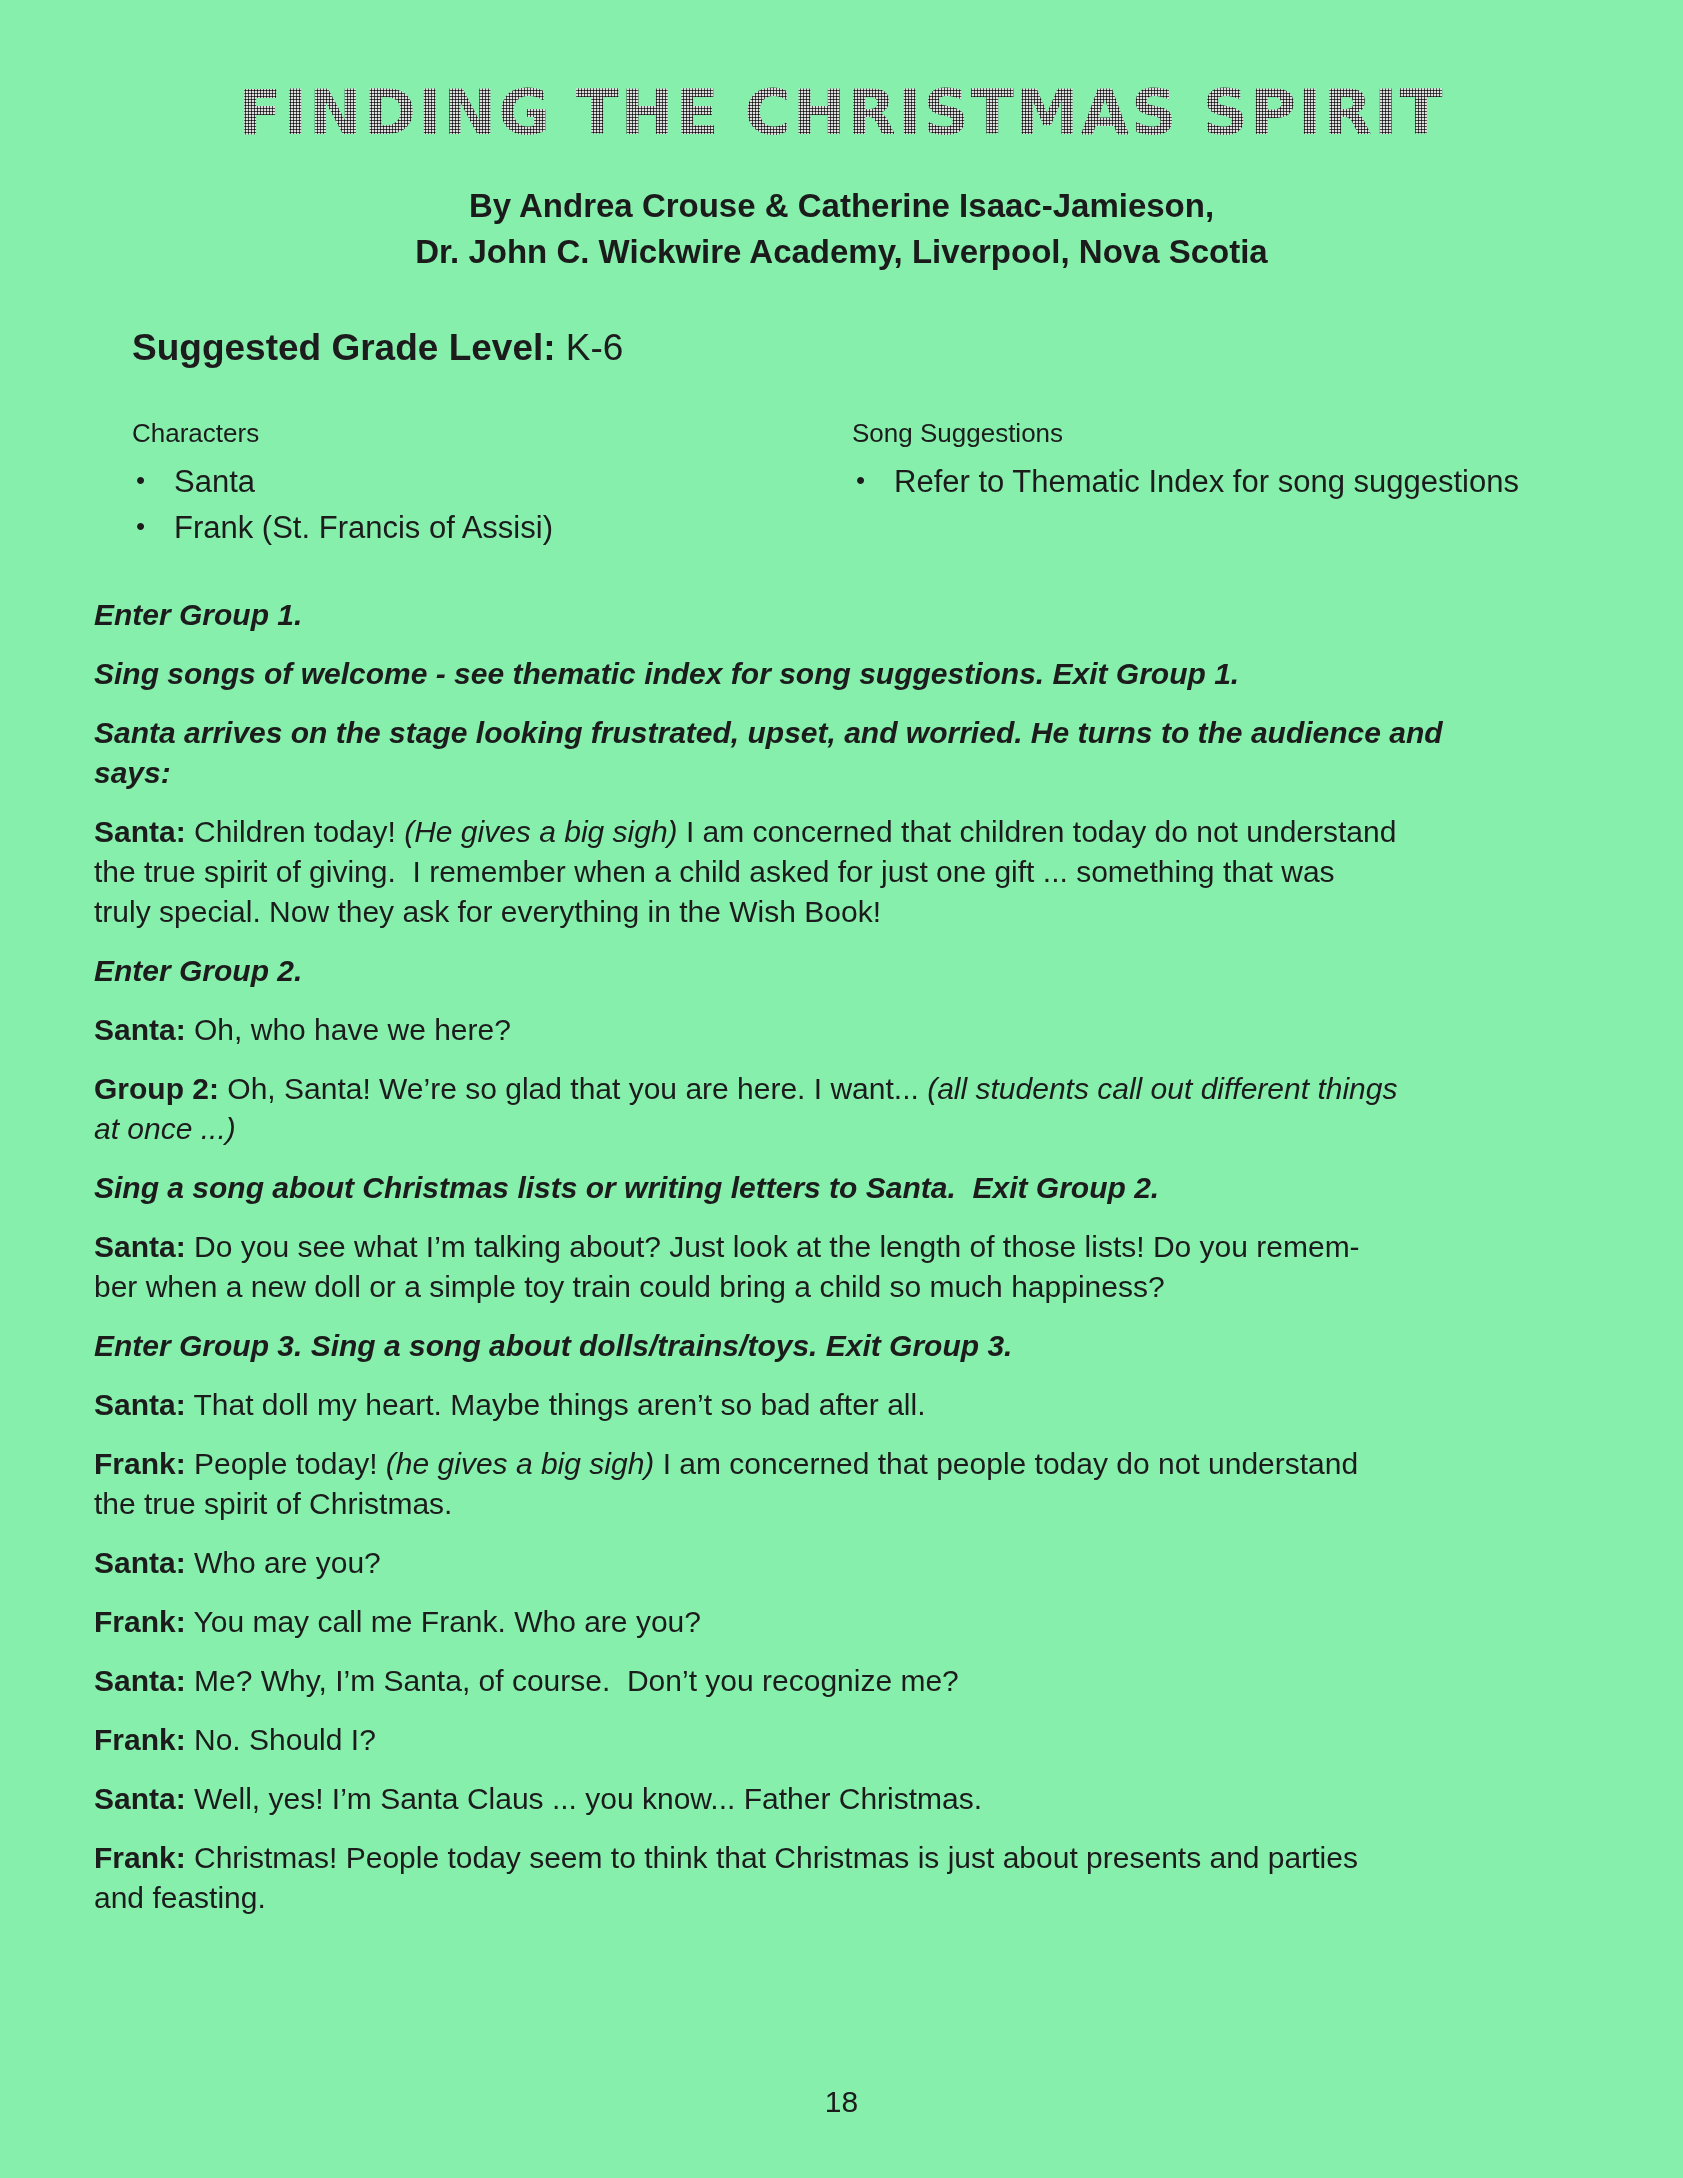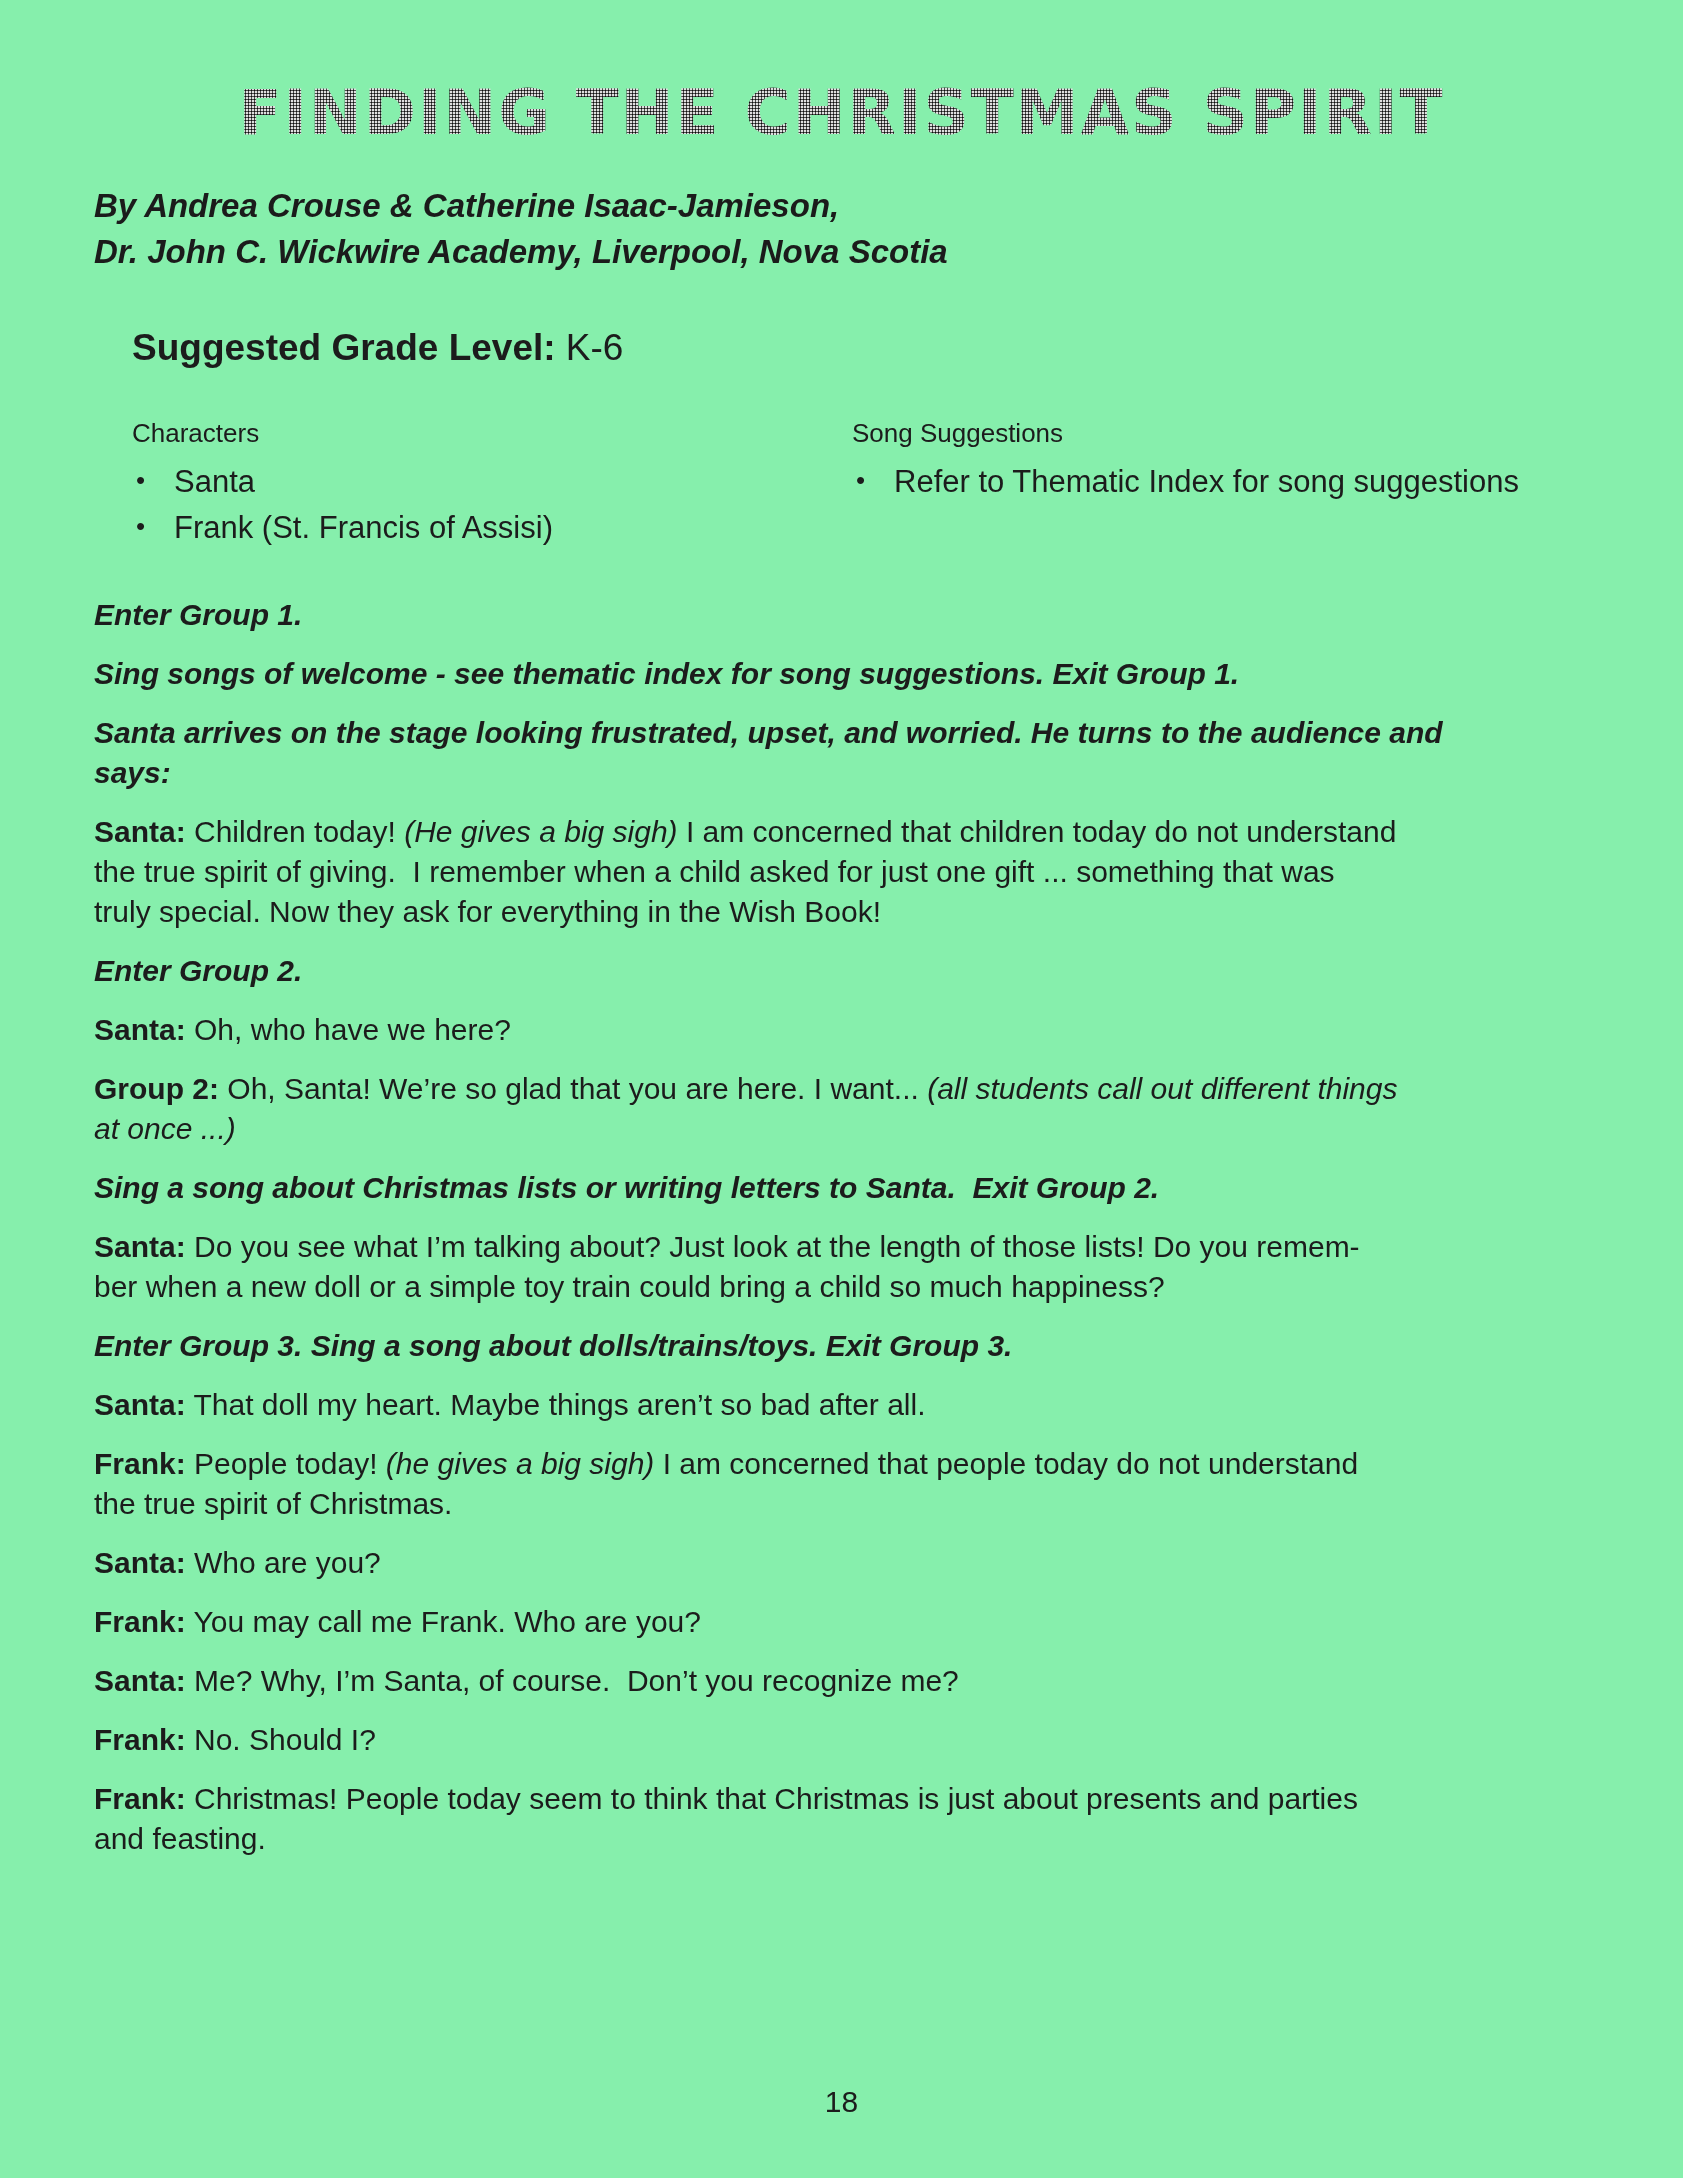--- a/index.html
+++ b/index.html
@@ -34,25 +34,25 @@
       background-image: radial-gradient(circle, #0d0d0d 0.8px, #6a6a6a 1.1px, #ffffff 1.5px);
       background-size: 3px 3px;
       -webkit-background-clip: text;
       background-clip: text;
       color: transparent;
     }
   }
   
   .byline {
     margin-top: 34px;
+    text-align: center;
     font-weight: bold;
     font-size: 33px;
     line-height: 46px;
     color: #1b1b1b;
-    font-style: italic;
   }
   
   .meta {
     margin-left: 38px;
   }
   .grade-line {
     margin-top: 48px;
     font-size: 37px;
     line-height: 50px;
   }
@@ -161,19 +161,20 @@
       <p class="para"><span class="seg-b">Group 2:</span><span> Oh, Santa! We’re so glad that you are here. I want... </span><span class="seg-i">(all students call out different things</span><br><span class="seg-i">at once ...)</span></p>
       <p class="para direction"><span class="seg-bi">Sing a song about Christmas lists or writing letters to Santa.  Exit Group 2.</span></p>
       <p class="para"><span class="seg-b">Santa:</span><span> Do you see what I’m talking about? Just look at the length of those lists! Do you remem-</span><br><span>ber when a new doll or a simple toy train could bring a child so much happiness?</span></p>
       <p class="para direction"><span class="seg-bi">Enter Group 3. Sing a song about dolls/trains/toys. Exit Group 3.</span></p>
       <p class="para"><span class="seg-b">Santa:</span><span> That doll my heart. Maybe things aren’t so bad after all.</span></p>
       <p class="para"><span class="seg-b">Frank:</span><span> People today! </span><span class="seg-i">(he gives a big sigh)</span><span> I am concerned that people today do not understand</span><br><span>the true spirit of Christmas.</span></p>
       <p class="para"><span class="seg-b">Santa:</span><span> Who are you?</span></p>
       <p class="para"><span class="seg-b">Frank:</span><span> You may call me Frank. Who are you?</span></p>
       <p class="para"><span class="seg-b">Santa:</span><span> Me? Why, I’m Santa, of course.  Don’t you recognize me?</span></p>
       <p class="para"><span class="seg-b">Frank:</span><span> No. Should I?</span></p>
+      <p class="para"><span class="seg-b">Santa:</span><span> Well, yes! I’m Santa Claus ... you know... Father Christmas.</span></p>
       <p class="para"><span class="seg-b">Frank:</span><span> Christmas! People today seem to think that Christmas is just about presents and parties</span><br><span>and feasting.</span></p>
     </div>
 
   <div class="page-number">18</div>
 
 </div>
 
 
 </body></html>

